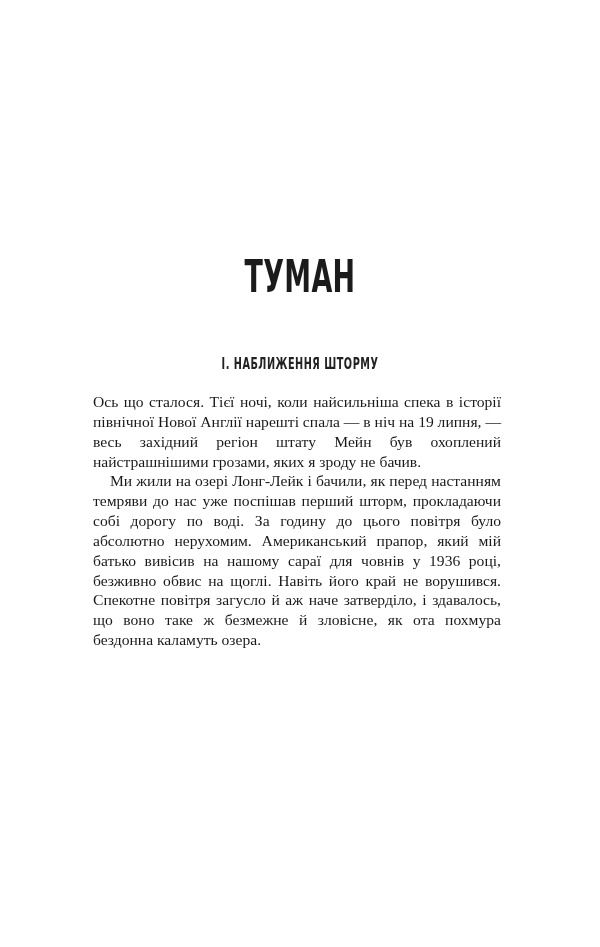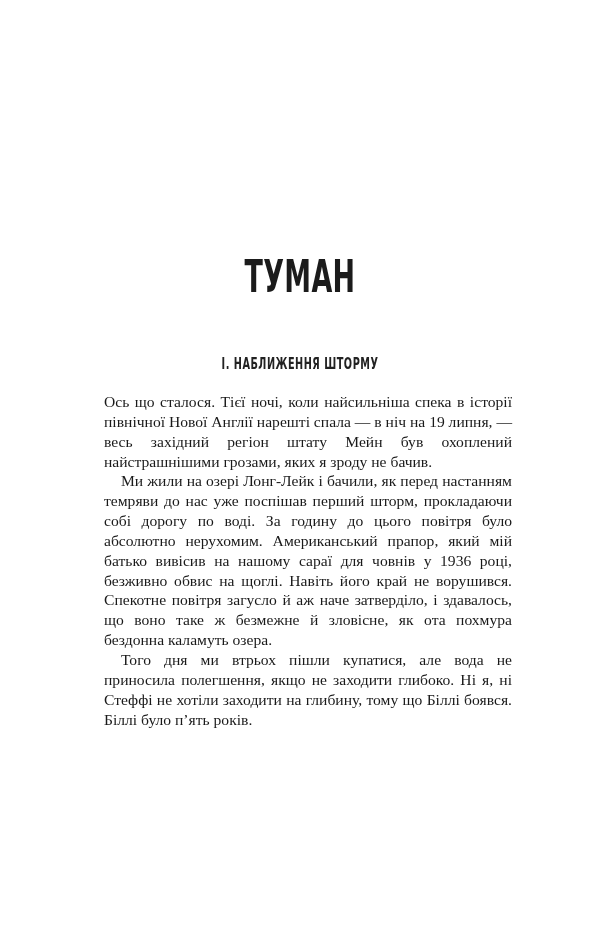--- a/index.html
+++ b/index.html
@@ -56,21 +56,21 @@
     letter-spacing: 0.7px;
     color: #222222;
     transform: scaleX(0.72);
     transform-origin: center top;
     white-space: nowrap;
   }
 
   
   .body-text {
     position: absolute;
-    left: 104px;
+    left: 93px;
     top: 392px;
     width: 408px;
     text-align: justify;
     text-justify: inter-word;
     font-size: 15.6px;
     line-height: 19.85px;
     hyphens: manual;
   }
 
   .body-text p {
@@ -87,16 +87,15 @@
 
 <div class="page">
 
   <h1 class="chapter-title">ТУМАН</h1>
 
   <h2 class="section-heading">I. НАБЛИЖЕННЯ ШТОРМУ</h2>
 
   <div class="body-text">
     <p class="first">Ось що сталося. Тієї ночі, коли найсильніша спека в історії північної Нової Англії нарешті спала — в ніч на 19 липня, — весь західний регіон штату Мейн був охоплений найстрашнішими грозами, яких я зроду не бачив.</p>
     <p>Ми жили на озері Лонг-Лейк і бачили, як перед настанням темряви до нас уже поспішав перший шторм, прокладаючи собі дорогу по воді. За годину до цього повітря було абсолютно нерухомим. Американський прапор, який мій батько вивісив на нашому сараї для човнів у 1936 році, безживно обвис на щоглі. Навіть його край не ворушився. Спекотне повітря загусло й аж наче затверділо, і здавалось, що воно таке ж безмежне й зловісне, як ота похмура бездонна каламуть озера.</p>
-    <p>Того дня ми втрьох пішли купатися, але вода не приносила полегшення, якщо не заходити глибоко. Ні я, ні Стеффі не хотіли заходити на глибину, тому що Біллі боявся. Біллі було п’ять років.</p>
   </div>
 
 </div>
 
 </body></html>

